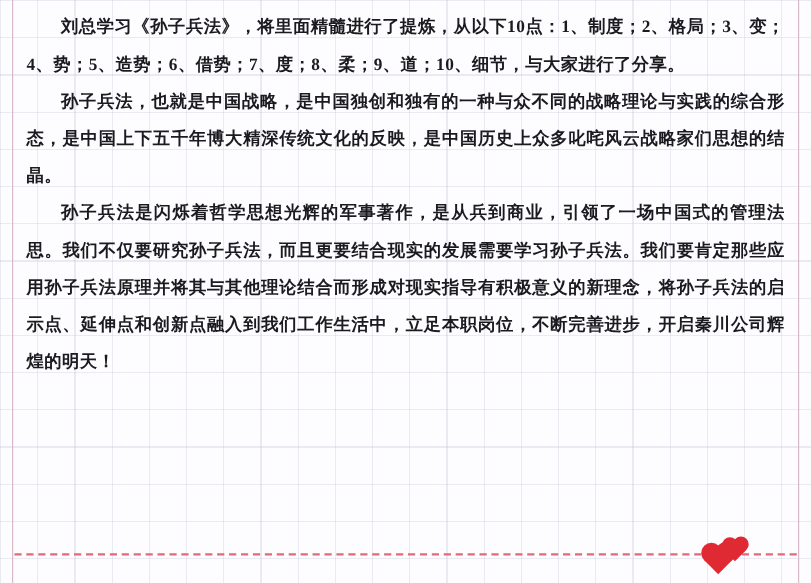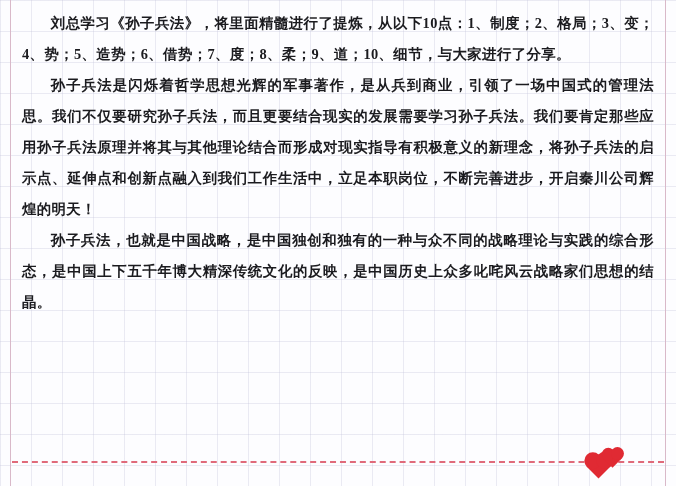--- a/index.html
+++ b/index.html
@@ -115,22 +115,22 @@
 </head>
 <body>
 
 <div class="page">
 
   <div class="left-rule"></div>
   <div class="right-rule"></div>
 
   <div class="content">
     <p class="para">刘总学习《孙子兵法》，将里面精髓进行了提炼，从以下10点：1、制度；2、格局；3、变；4、势；5、造势；6、借势；7、度；8、柔；9、道；10、细节，与大家进行了分享。</p>
+    <p class="para">孙子兵法，也就是中国战略，是中国独创和独有的一种与众不同的战略理论与实践的综合形态，是中国上下五千年博大精深传统文化的反映，是中国历史上众多叱咤风云战略家们思想的结晶。</p>
     <p class="para">孙子兵法是闪烁着哲学思想光辉的军事著作，是从兵到商业，引领了一场中国式的管理法思。我们不仅要研究孙子兵法，而且更要结合现实的发展需要学习孙子兵法。我们要肯定那些应用孙子兵法原理并将其与其他理论结合而形成对现实指导有积极意义的新理念，将孙子兵法的启示点、延伸点和创新点融入到我们工作生活中，立足本职岗位，不断完善进步，开启秦川公司辉煌的明天！</p>
-    <p class="para">孙子兵法，也就是中国战略，是中国独创和独有的一种与众不同的战略理论与实践的综合形态，是中国上下五千年博大精深传统文化的反映，是中国历史上众多叱咤风云战略家们思想的结晶。</p>
   </div>
 
   <div class="footer"></div>
 
   <div class="hearts">
     <span class="heart h1"></span>
     <span class="heart h2"></span>
   </div>
 
 </div>

